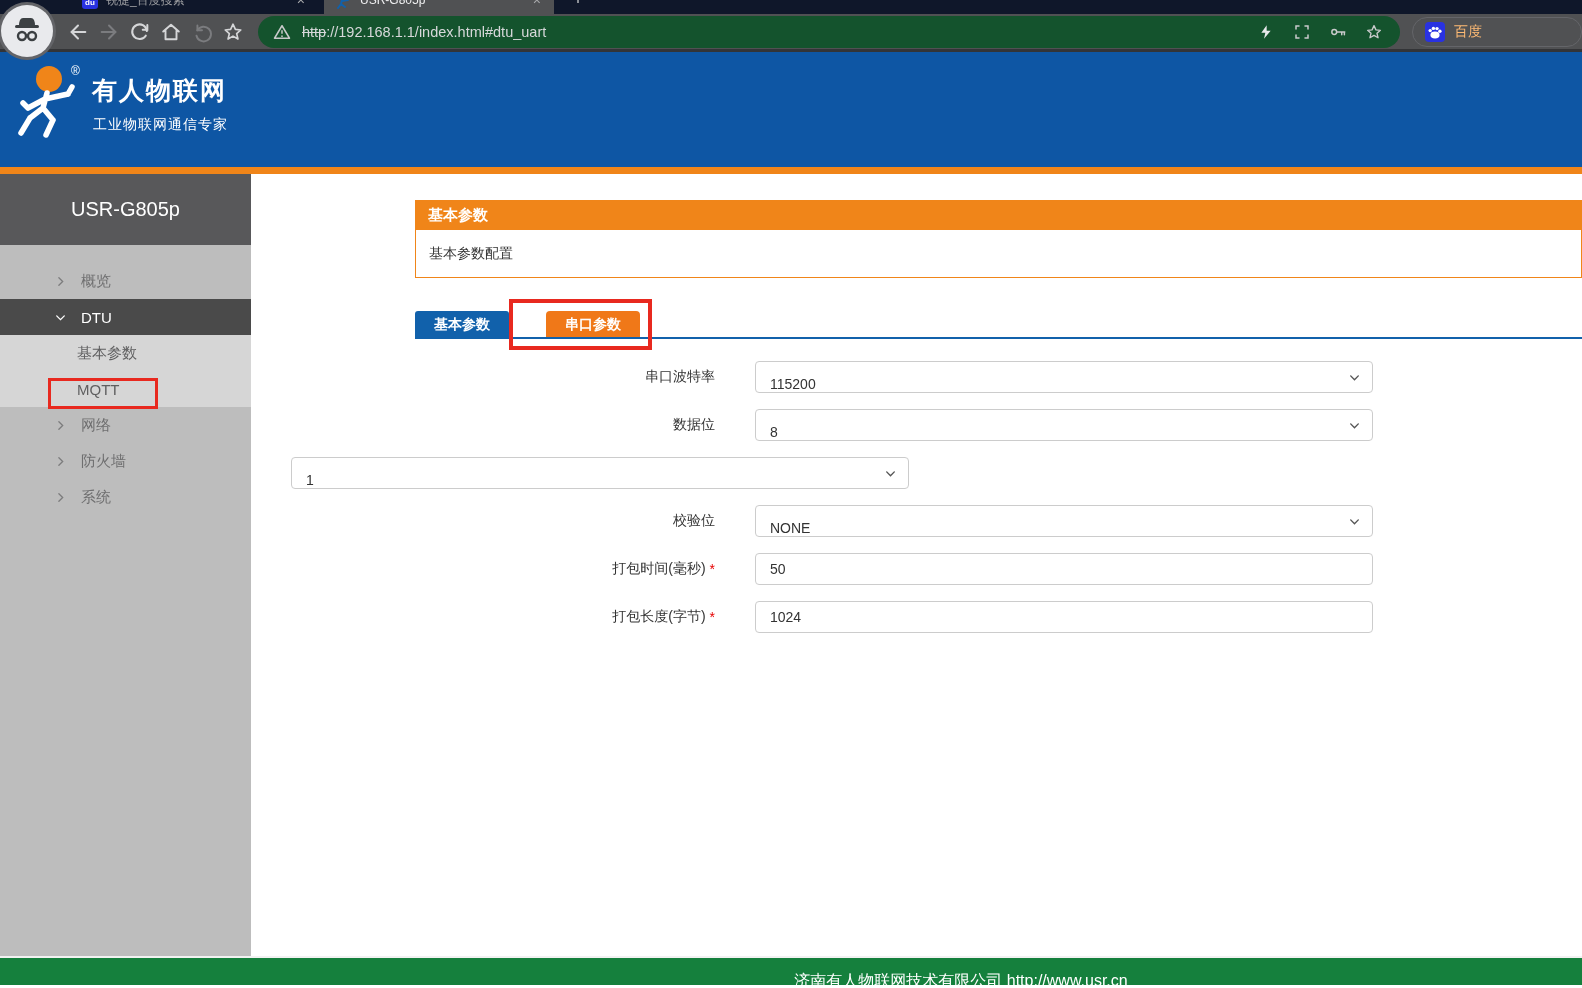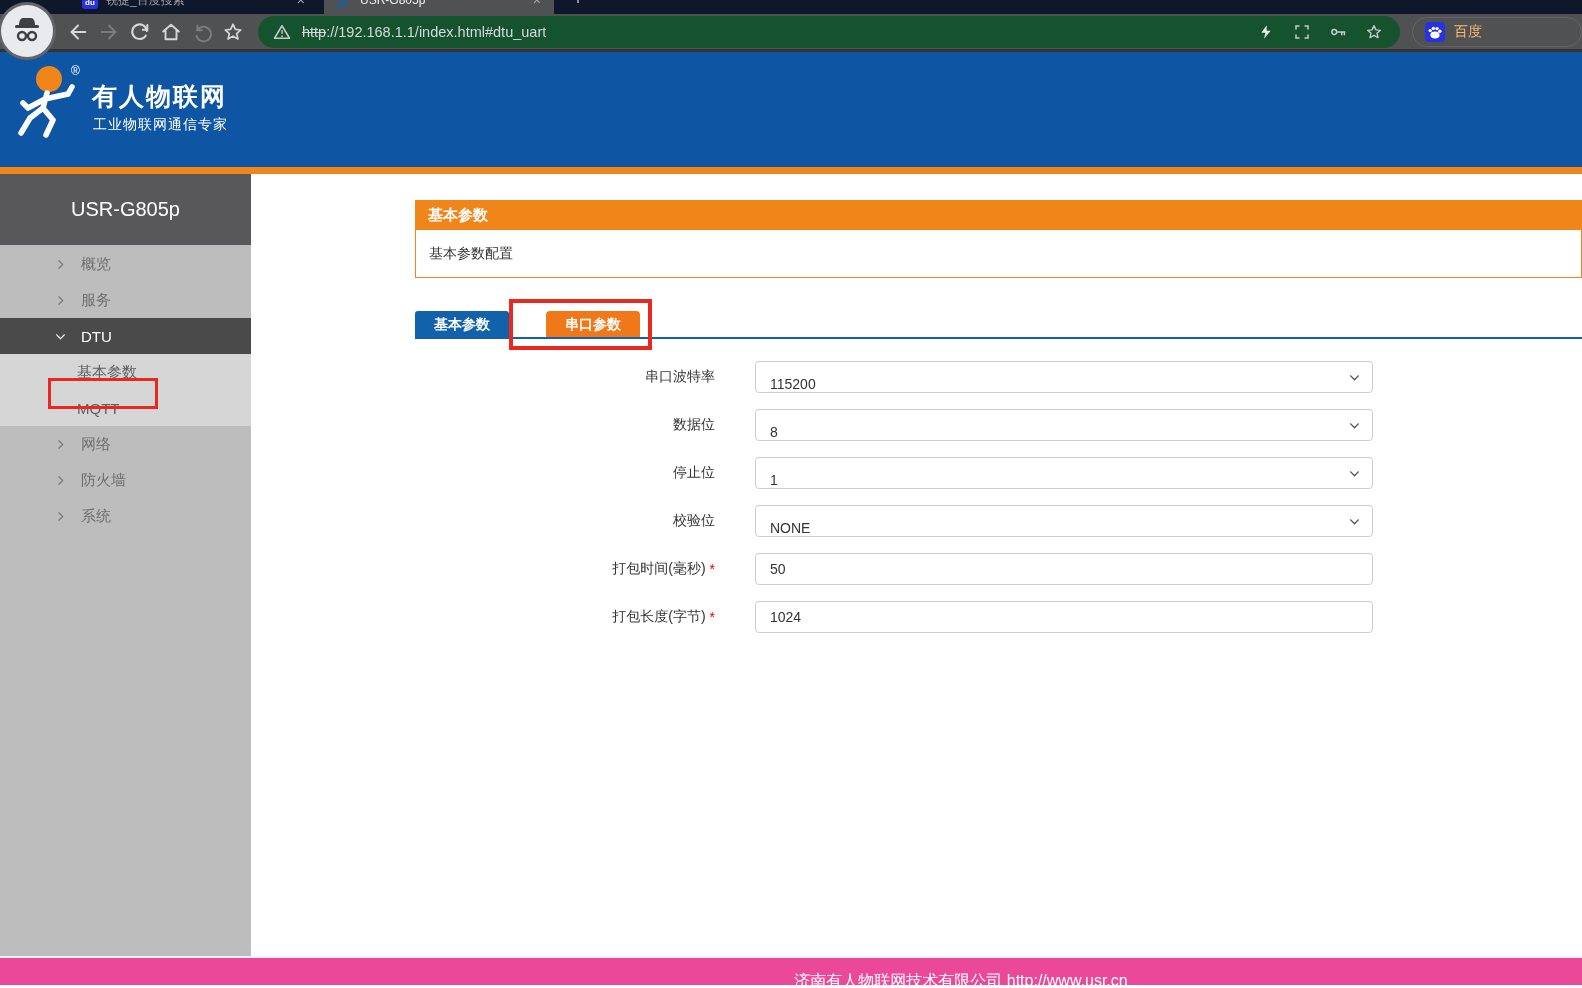--- a/index.html
+++ b/index.html
@@ -34,30 +34,30 @@
   .search-pill { height: 30px; margin-left: 12px; flex-shrink: 0; width: 170px; border: 1px solid #646569;
     border-radius: 15px; display: flex; align-items: center; padding: 0 12px; color: #fdba74; font-size: 14px; }
   .search-pill .label { margin-left: 9px; }
 
   .avatar { position: absolute; left: 1px; top: -9px; width: 52px; height: 52px; border-radius: 50%;
     background: #e9eaed; box-shadow: 0 0 0 3px #636468; z-index: 20; display: flex; align-items: center; justify-content: center; }
 
   
   .site-header { height: 115px; background: #0e56a4; position: relative; }
   .logo { position: absolute; left: 16px; top: 11px; }
-  .brand { position: absolute; left: 92px; top: 28px; color: #fff; font-size: 25px; font-weight: bold; letter-spacing: 2px; }
+  .brand { position: absolute; left: 92px; top: 22px; color: #fff; font-size: 25px; font-weight: bold; letter-spacing: 2px; }
   .tagline { position: absolute; left: 93px; top: 64px; color: #fff; font-size: 14px; letter-spacing: 1px; }
   .orange-strip { height: 7px; background: #f08519; }
 
   
   .layout { display: flex; height: 782px; }
   .sidebar { position: relative; width: 251px; background: #bdbdbd; flex-shrink: 0; }
   .side-title { height: 71px; background: #58585a; color: #fff; font-size: 20px;
     display: flex; align-items: center; justify-content: center; }
-  .menu { padding-top: 1px; }
+  .menu { padding-top: 18px; }
   .mi { height: 36px; display: flex; align-items: center; padding-left: 54px; color: #6f6f70; font-size: 15px; }
   .mi .chev { margin-right: 14px; display: flex; }
   .mi.active { background: #4a4a4a; color: #fff; }
   .submenu { background: #d6d6d6; }
   .smi { height: 36px; display: flex; align-items: center; padding-left: 77px; color: #5f5f60; font-size: 15px; }
   .side-redbox { position: absolute; left: 48px; top: 204px; width: 110px; height: 31px;
     border: 3px solid #e8291f; z-index: 10; }
 
   .main { position: relative; flex: 1; background: #fff; overflow: hidden; }
 
@@ -82,21 +82,21 @@
   .flabel { width: 464px; display: flex; justify-content: flex-end; align-items: center; gap: 4px;
     font-size: 14px; color: #333; }
   .req { color: #e60000; font-size: 14px; }
   .fctrl { margin-left: 40px; width: 618px; height: 32px; border: 1px solid #ccc; border-radius: 4px;
     background: #fff; display: flex; align-items: flex-end; padding: 0 34px 0 14px; font-size: 14px; color: #333;
     position: relative; }
   .fctrl .chevron { position: absolute; right: 11px; top: 9px; }
   input.fctrl { display: block; padding: 0 14px; font-family: "Liberation Sans", sans-serif; }
 
   .gap-line { height: 2px; background: #f2f2f2; }
-  .footer { height: 27px; background: #ec4899; overflow: visible; }
+  .footer { height: 27px; background: #15803d; overflow: visible; }
   .footer-text { padding: 13px 0 0 340px; text-align: center; color: #fff; font-size: 16px; white-space: nowrap; }
   .footer-text a { color: #fff; text-decoration: none; }
 </style>
 </head>
 <body>
 
 <div class="screen">
 
   <div class="tabstrip">
     <div class="tabs-inner">
@@ -226,28 +226,20 @@
       <div class="side-title">USR-G805p</div>
       <div class="menu">
         <div class="mi">
           <span class="chev">
               <svg width="13" height="13" viewBox="0 0 24 24">
                 <path d="M9 5l7 7-7 7" stroke="#7c7c7d" stroke-width="2.4" fill="none" stroke-linecap="round"></path>
               </svg>
             </span>
           <span>概览</span>
         </div>
-        <div class="mi">
-          <span class="chev">
-              <svg width="13" height="13" viewBox="0 0 24 24">
-                <path d="M9 5l7 7-7 7" stroke="#7c7c7d" stroke-width="2.4" fill="none" stroke-linecap="round"></path>
-              </svg>
-            </span>
-          <span>服务</span>
-        </div>
         <div class="mi active">
           <span class="chev">
               <svg width="13" height="13" viewBox="0 0 24 24">
                 <path d="M5 9l7 7 7-7" stroke="#ffffff" stroke-width="2.4" fill="none" stroke-linecap="round"></path>
               </svg>
             </span>
           <span>DTU</span>
         </div>
         <div class="submenu">
           <div class="smi">
@@ -315,23 +307,20 @@
               <span>数据位</span>
             </div>
           <div class="fctrl">
             <span>8</span>
             <span class="chevron"><svg width="13" height="13" viewBox="0 0 24 24">
                   <path d="M5 9l7 7 7-7" stroke="#555" stroke-width="2.6" fill="none" stroke-linecap="round"></path>
                 </svg></span>
           </div>
         </div>
         <div class="frow">
-          <div class="flabel">
-              <span>停止位</span>
-            </div>
           <div class="fctrl">
             <span>1</span>
             <span class="chevron"><svg width="13" height="13" viewBox="0 0 24 24">
                   <path d="M5 9l7 7 7-7" stroke="#555" stroke-width="2.6" fill="none" stroke-linecap="round"></path>
                 </svg></span>
           </div>
         </div>
         <div class="frow">
           <div class="flabel">
               <span>校验位</span>

